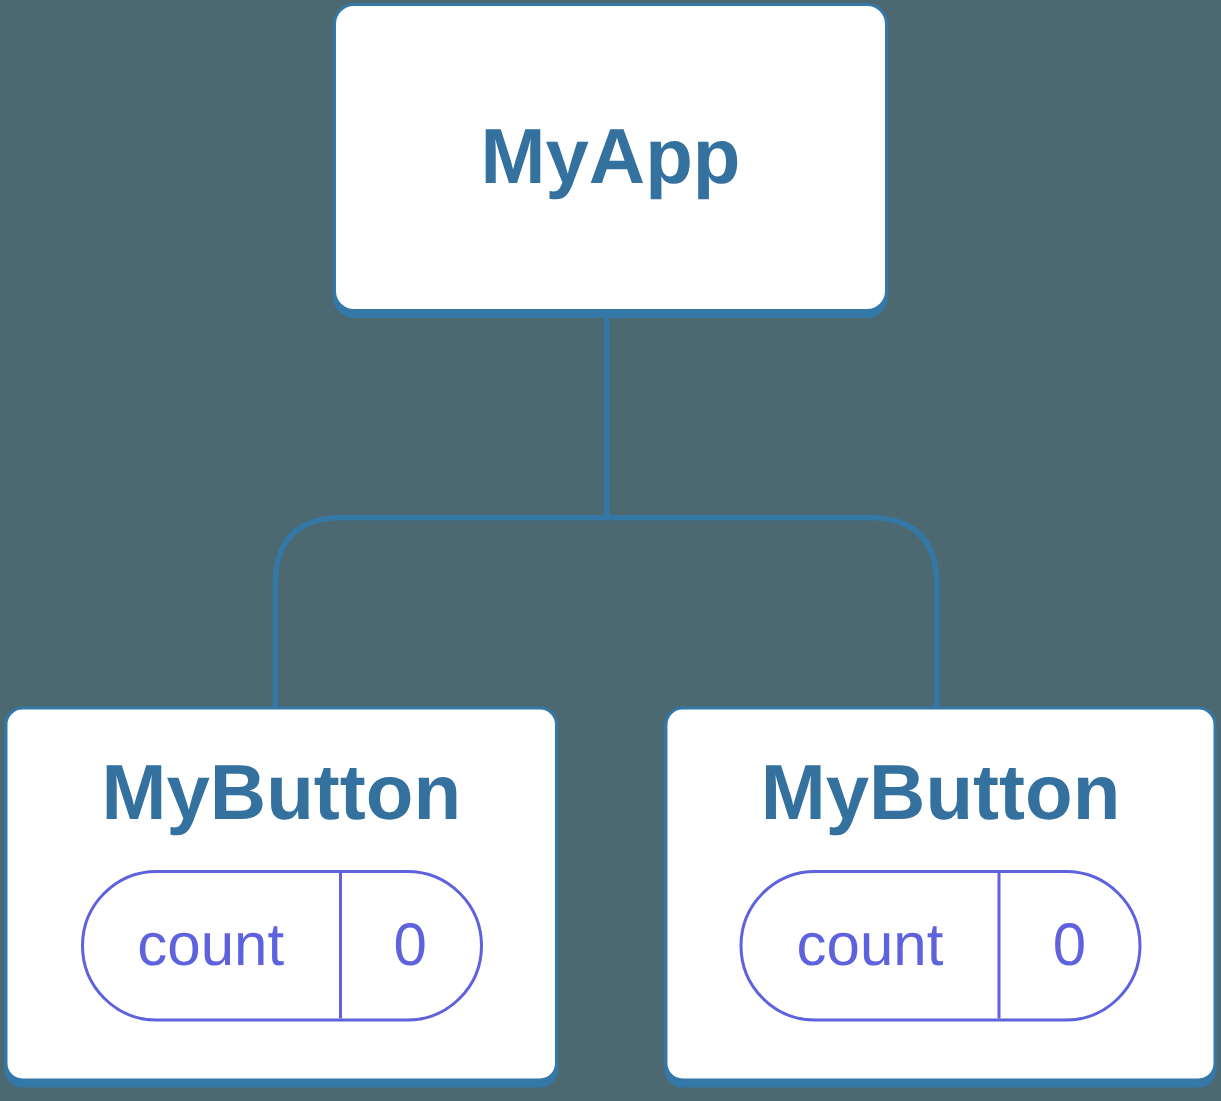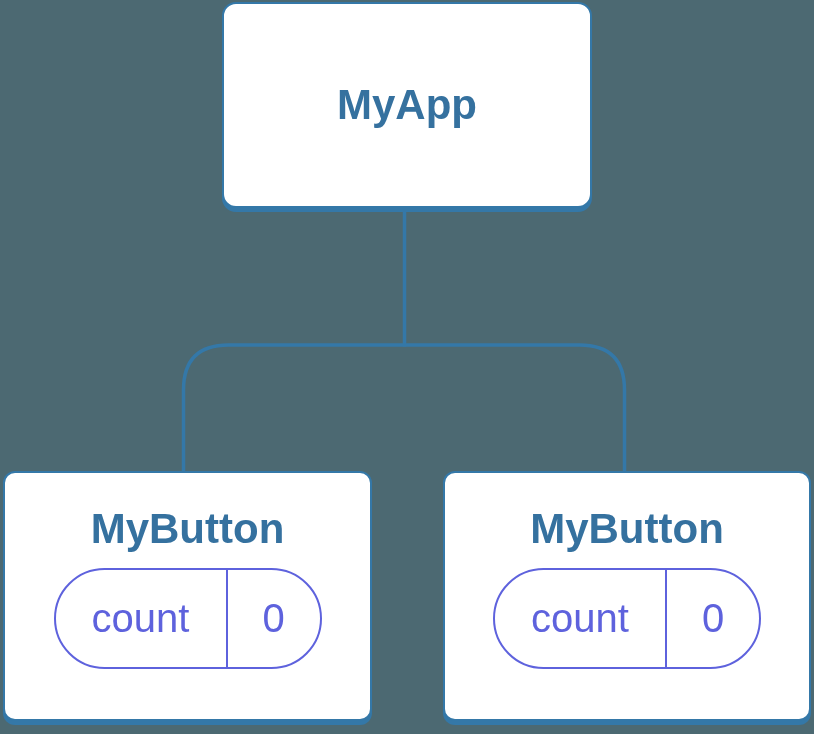--- a/index.html
+++ b/index.html
@@ -52,32 +52,32 @@
   .node-child {
     top: 471px;
     width: 369px; height: 250px;
     border-radius: 12px;
     padding-top: 30px;
   }
   .node-child-left  { left: 3px; }
   .node-child-right { left: 443px; width: 368px; }
 
   .node-title {
-    font-size: 42px;
+    font-size: 52px;
     font-weight: bold;
     line-height: 52px;
     color: var(--node-title);
     text-align: center;
     white-space: nowrap;
   }
 
   .state-pill {
     width: 268px;
     height: 101px;
-    margin: 13px auto 0;
+    margin: 25px auto 0;
     border: 2px solid var(--state-accent);
     border-radius: 52px;
     display: flex;
     align-items: stretch;
     color: var(--state-accent);
     font-size: 40px;
     background: var(--node-fill);
   }
   .state-key-cell {
     flex: 1;

